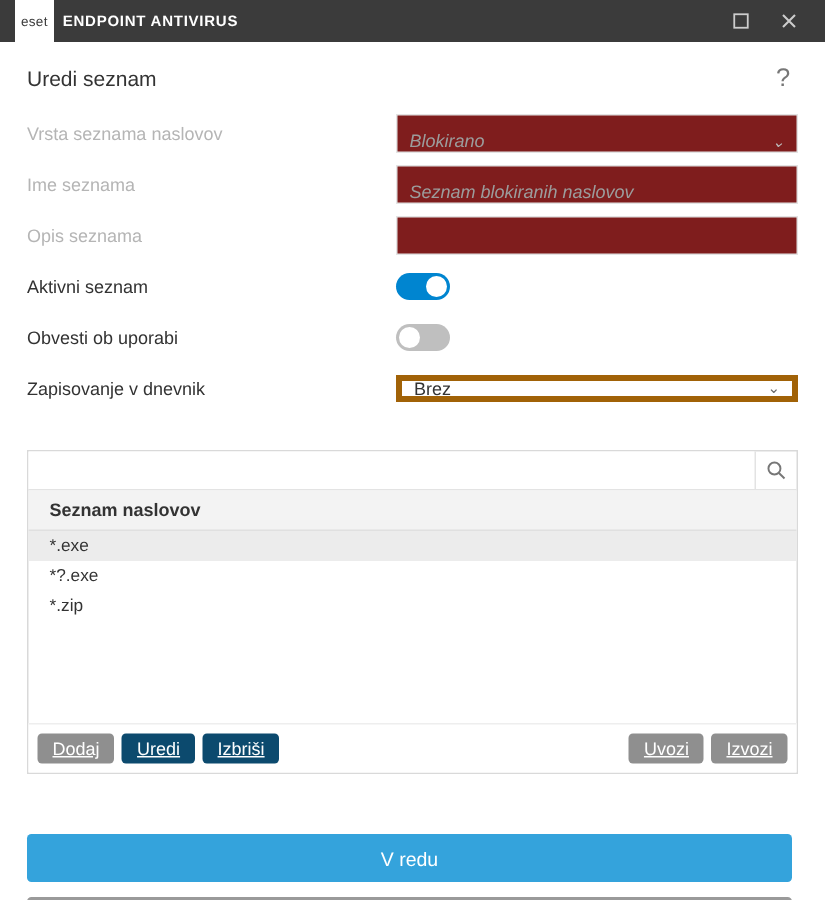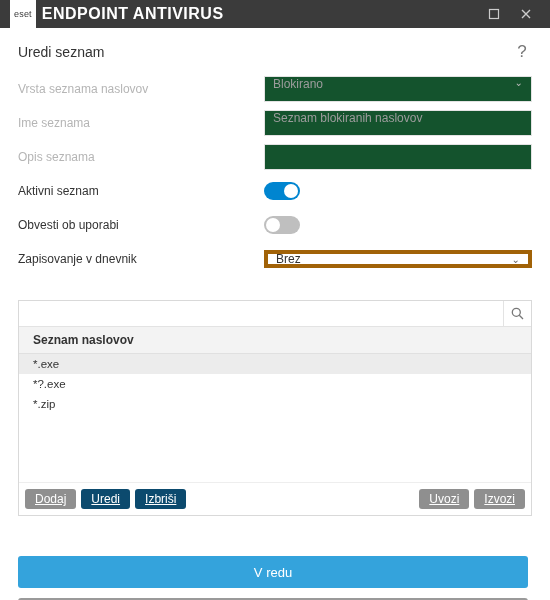--- a/index.html
+++ b/index.html
@@ -23,21 +23,21 @@
     background: #fff;
     color: #3b3b3b;
     font-size: 9px;
     font-weight: 400;
     padding: 17px 4px;
     border-radius: 2px;
     margin-right: 6px;
     letter-spacing: 0.2px;
   }
   .titlebar .title-text {
-    font-size: 16px;
+    font-size: 10px;
     font-weight: 600;
     letter-spacing: 0.5px;
   }
   .titlebar .spacer { flex: 1; }
   .titlebar .win-btn {
     width: 32px;
     height: 28px;
     display: flex;
     align-items: center;
     justify-content: center;
@@ -73,29 +73,30 @@
   }
   .form-label {
     width: 246px;
     color: #333;
     font-size: 12px;
   }
   .form-label.disabled { color: #b5b5b5; }
   .form-control-wrap { flex: 1; }
 
   .select-disabled, .input-disabled {
-    background: #14532d;
+    background: #7f1d1d;
     border: 1px solid #e3e3e3;
     color: #9c9c9c;
     font-size: 12px;
     height: 26px;
     display: flex;
-    align-items: flex-start;
+    align-items: flex-end;
     padding: 0 8px;
     position: relative;
+    font-style: italic;
   }
   .select-disabled .chev {
     position: absolute; right: 8px; color: #bcbcbc; font-size: 10px;
   }
 
   .select-live {
     background: #fff;
     border: 4px solid #a16207;
     color: #333;
     font-size: 12px;

